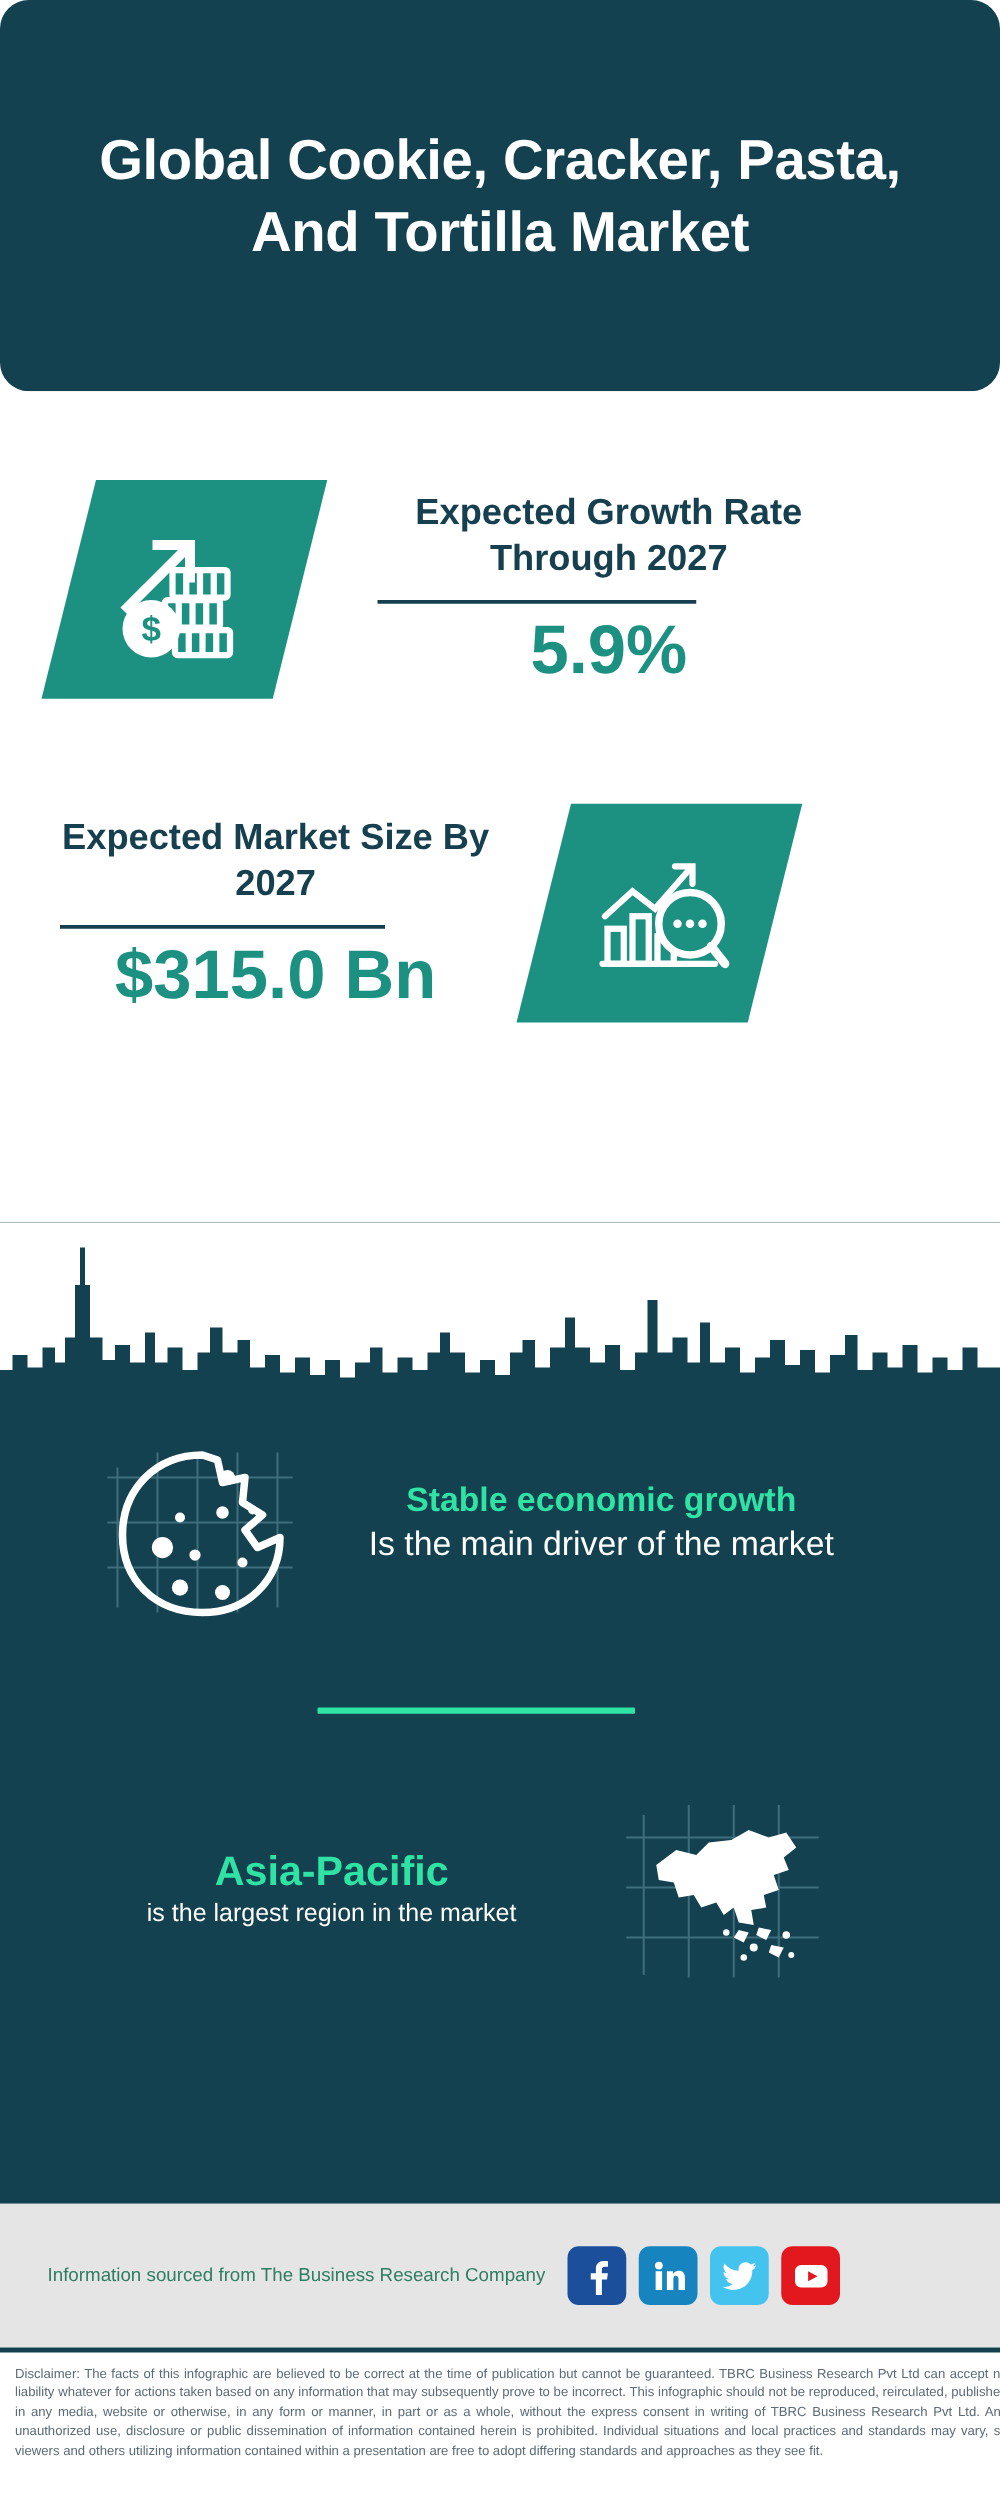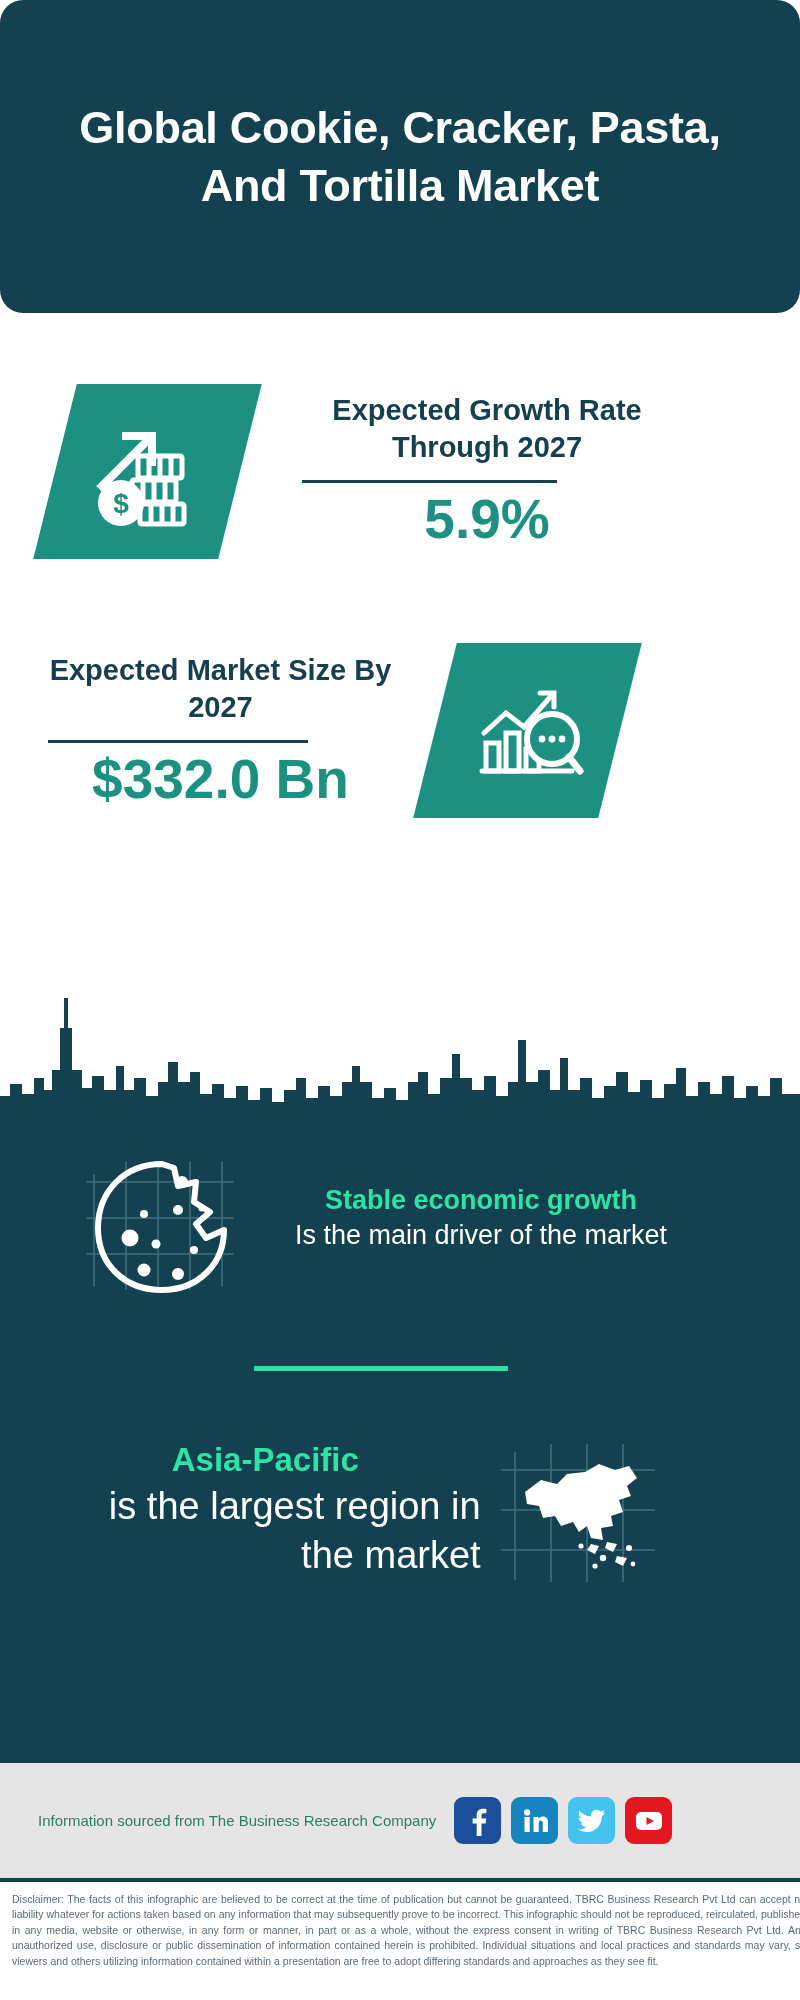--- a/index.html
+++ b/index.html
@@ -63,21 +63,21 @@
 
   .fact{position:absolute;display:flex;align-items:center;}
   .fact-txt{display:flex;flex-direction:column;}
   .fact-head{
     color:#2fe3a4;font-weight:bold;font-size:27px;line-height:1.3;text-align:center;
   }
   .fact-sub{
     color:#ffffff;font-size:27px;line-height:1.3;text-align:center;font-weight:normal;
   }
   .fact-head.big{font-size:33px;}
-  .fact-sub.big{font-size:38px;text-align:right;}
+  .fact-sub.big{font-size:20px;}
 
   .mint-divider{
     position:absolute;height:5px;background:#2fe3a4;border-radius:1px;
   }
 
   
   .footer{
     position:absolute;left:0;top:1763px;width:800px;height:115px;
     background:#e5e5e5;display:flex;align-items:center;
   }
@@ -138,21 +138,21 @@
         <div class="stat-label">Expected Growth Rate Through 2027</div>
         <div class="stat-rule" style="width:255px;"></div>
         <div class="stat-value">5.9%</div>
       </div>
     </div>
 
     <div class="stat-row" style="left:0;top:310px;height:215px;">
       <div class="stat-text" style="margin-left:48px;width:345px;">
         <div class="stat-label">Expected Market Size By 2027</div>
         <div class="stat-rule" style="width:260px;"></div>
-        <div class="stat-value">$332.0 Bn</div>
+        <div class="stat-value">$315.0 Bn</div>
       </div>
       <div class="para" style="margin-left:42px;">
         <div class="para-inner">
           <svg width="120" height="112" viewBox="0 0 120 112">
             <g stroke="#ffffff" stroke-width="5" fill="none" stroke-linecap="round">
               <polyline points="16,58 38,38 56,52 84,20"></polyline>
               <polyline points="72,18 86,18 86,32"></polyline>
               <line x1="14" y1="96" x2="104" y2="96"></line>
               <rect x="18" y="68" width="13" height="28"></rect>
               <rect x="38" y="58" width="13" height="38"></rect>

